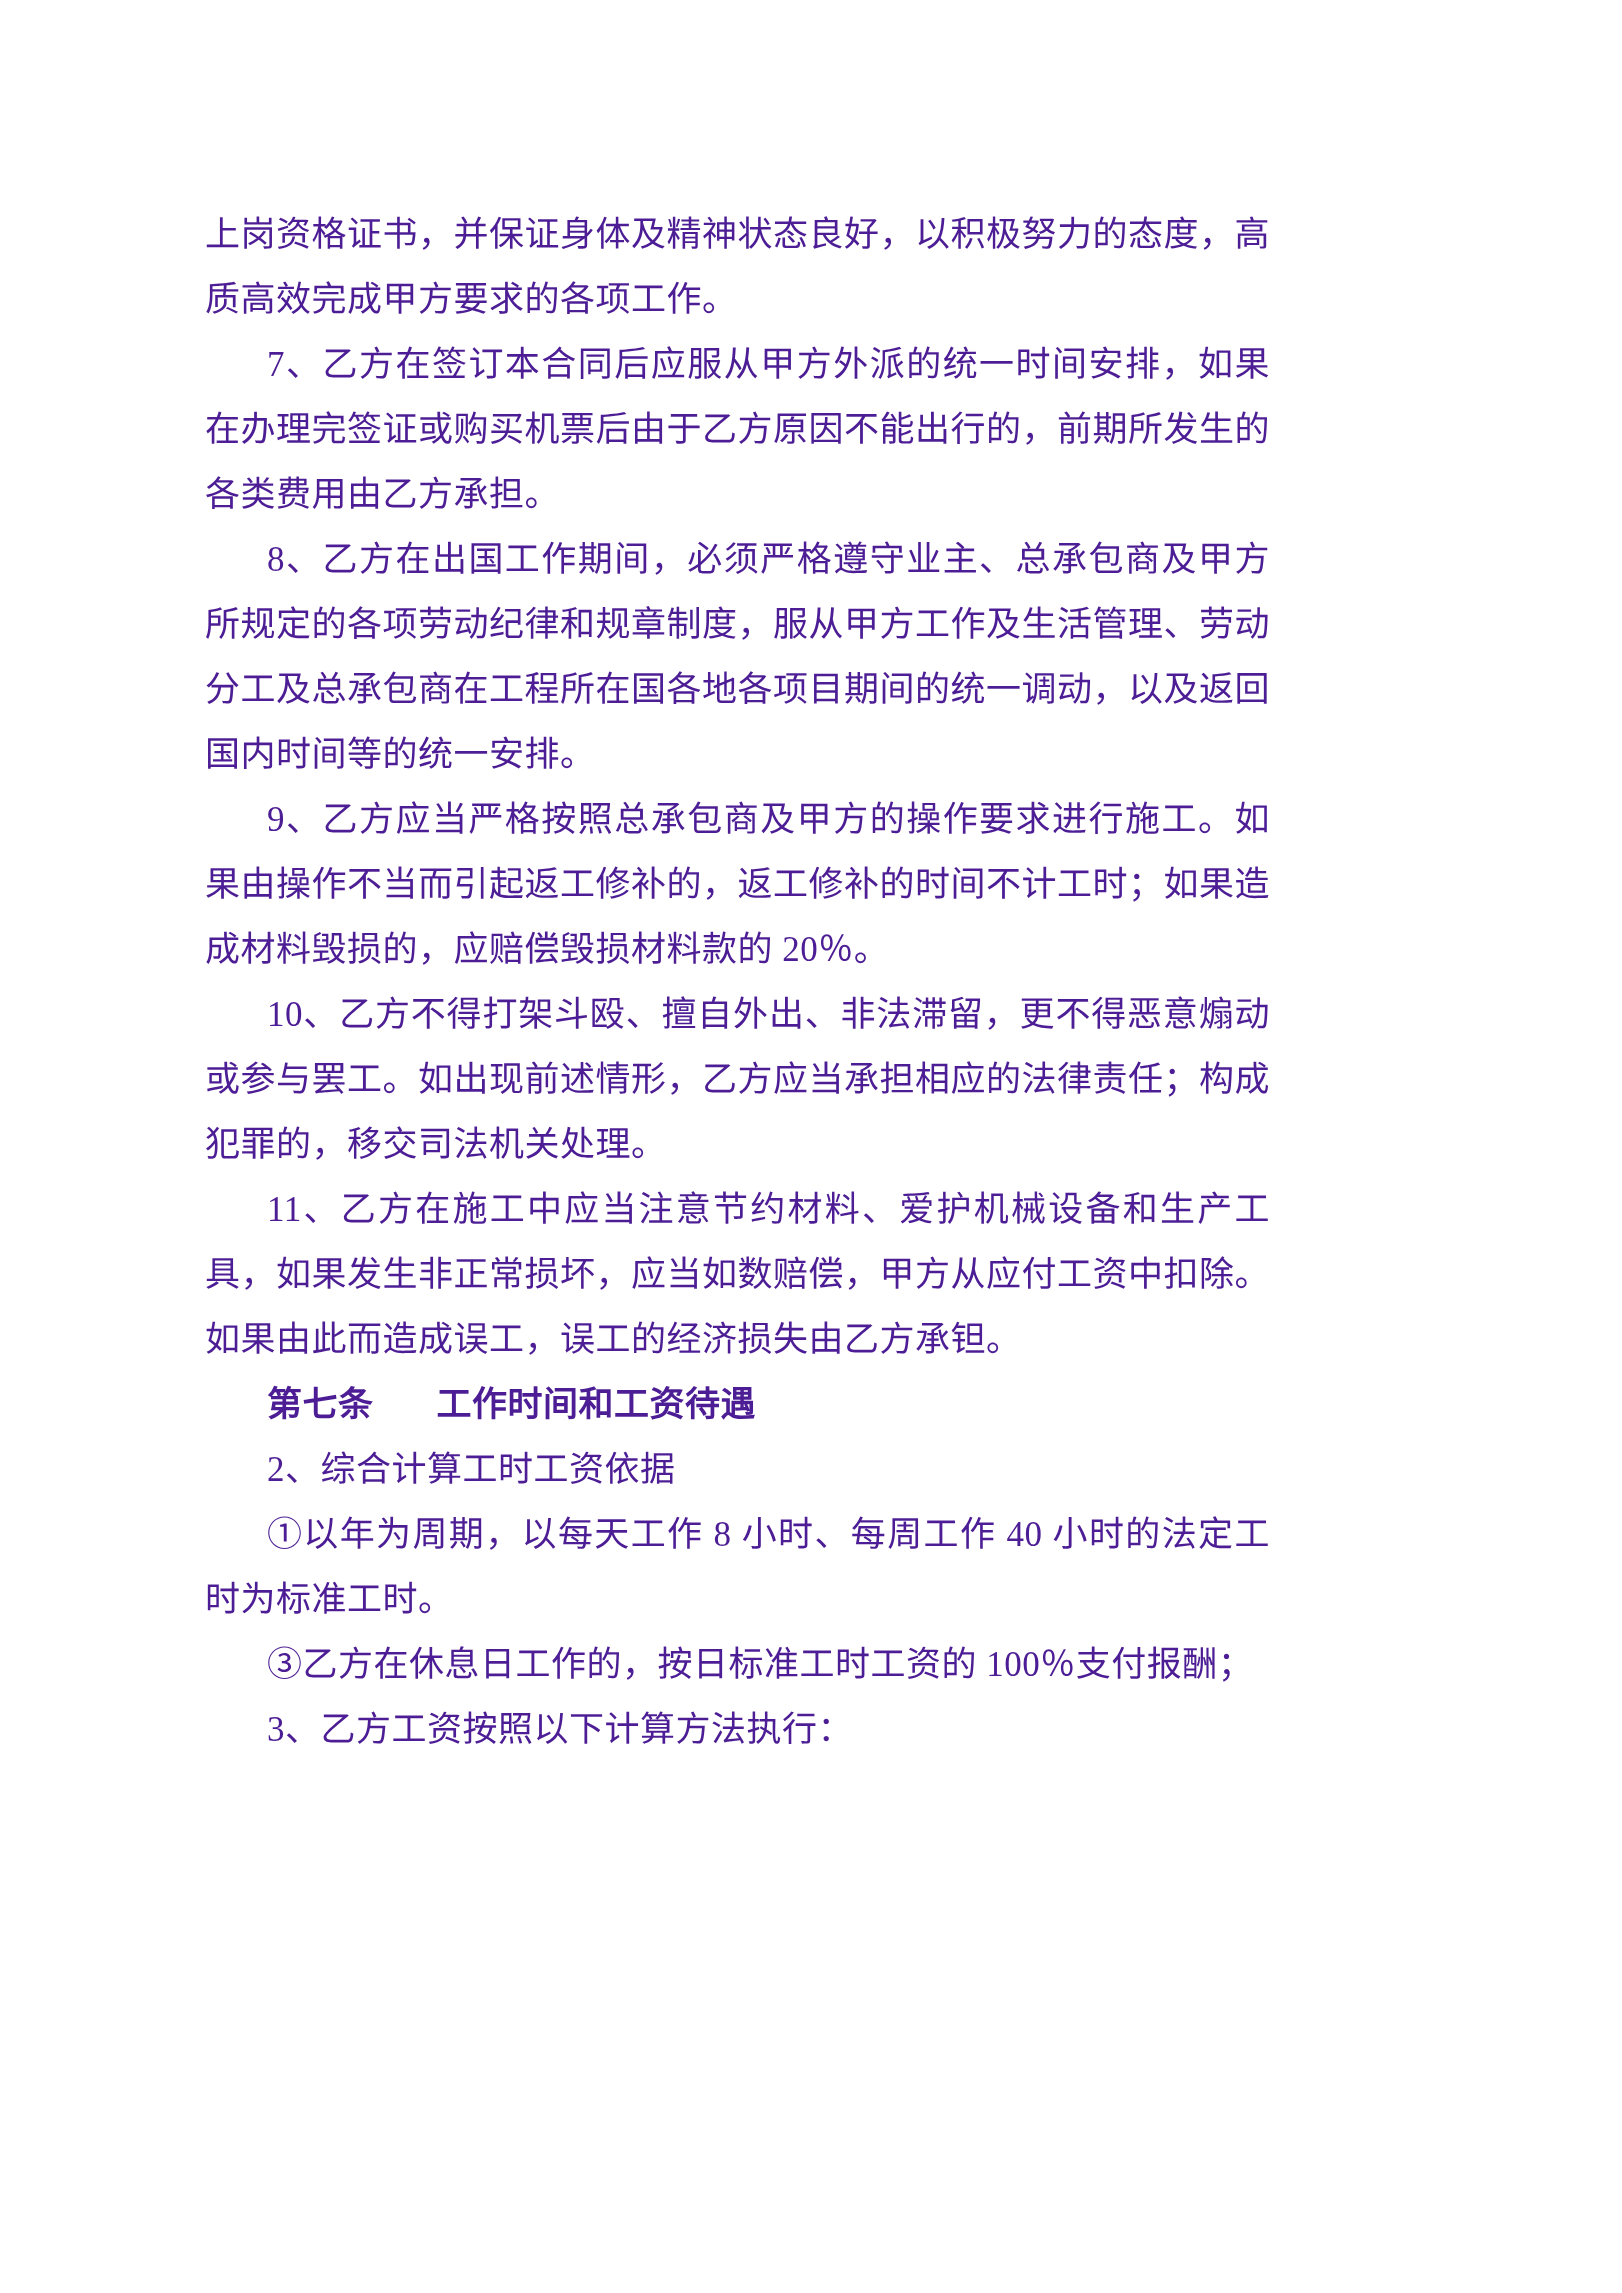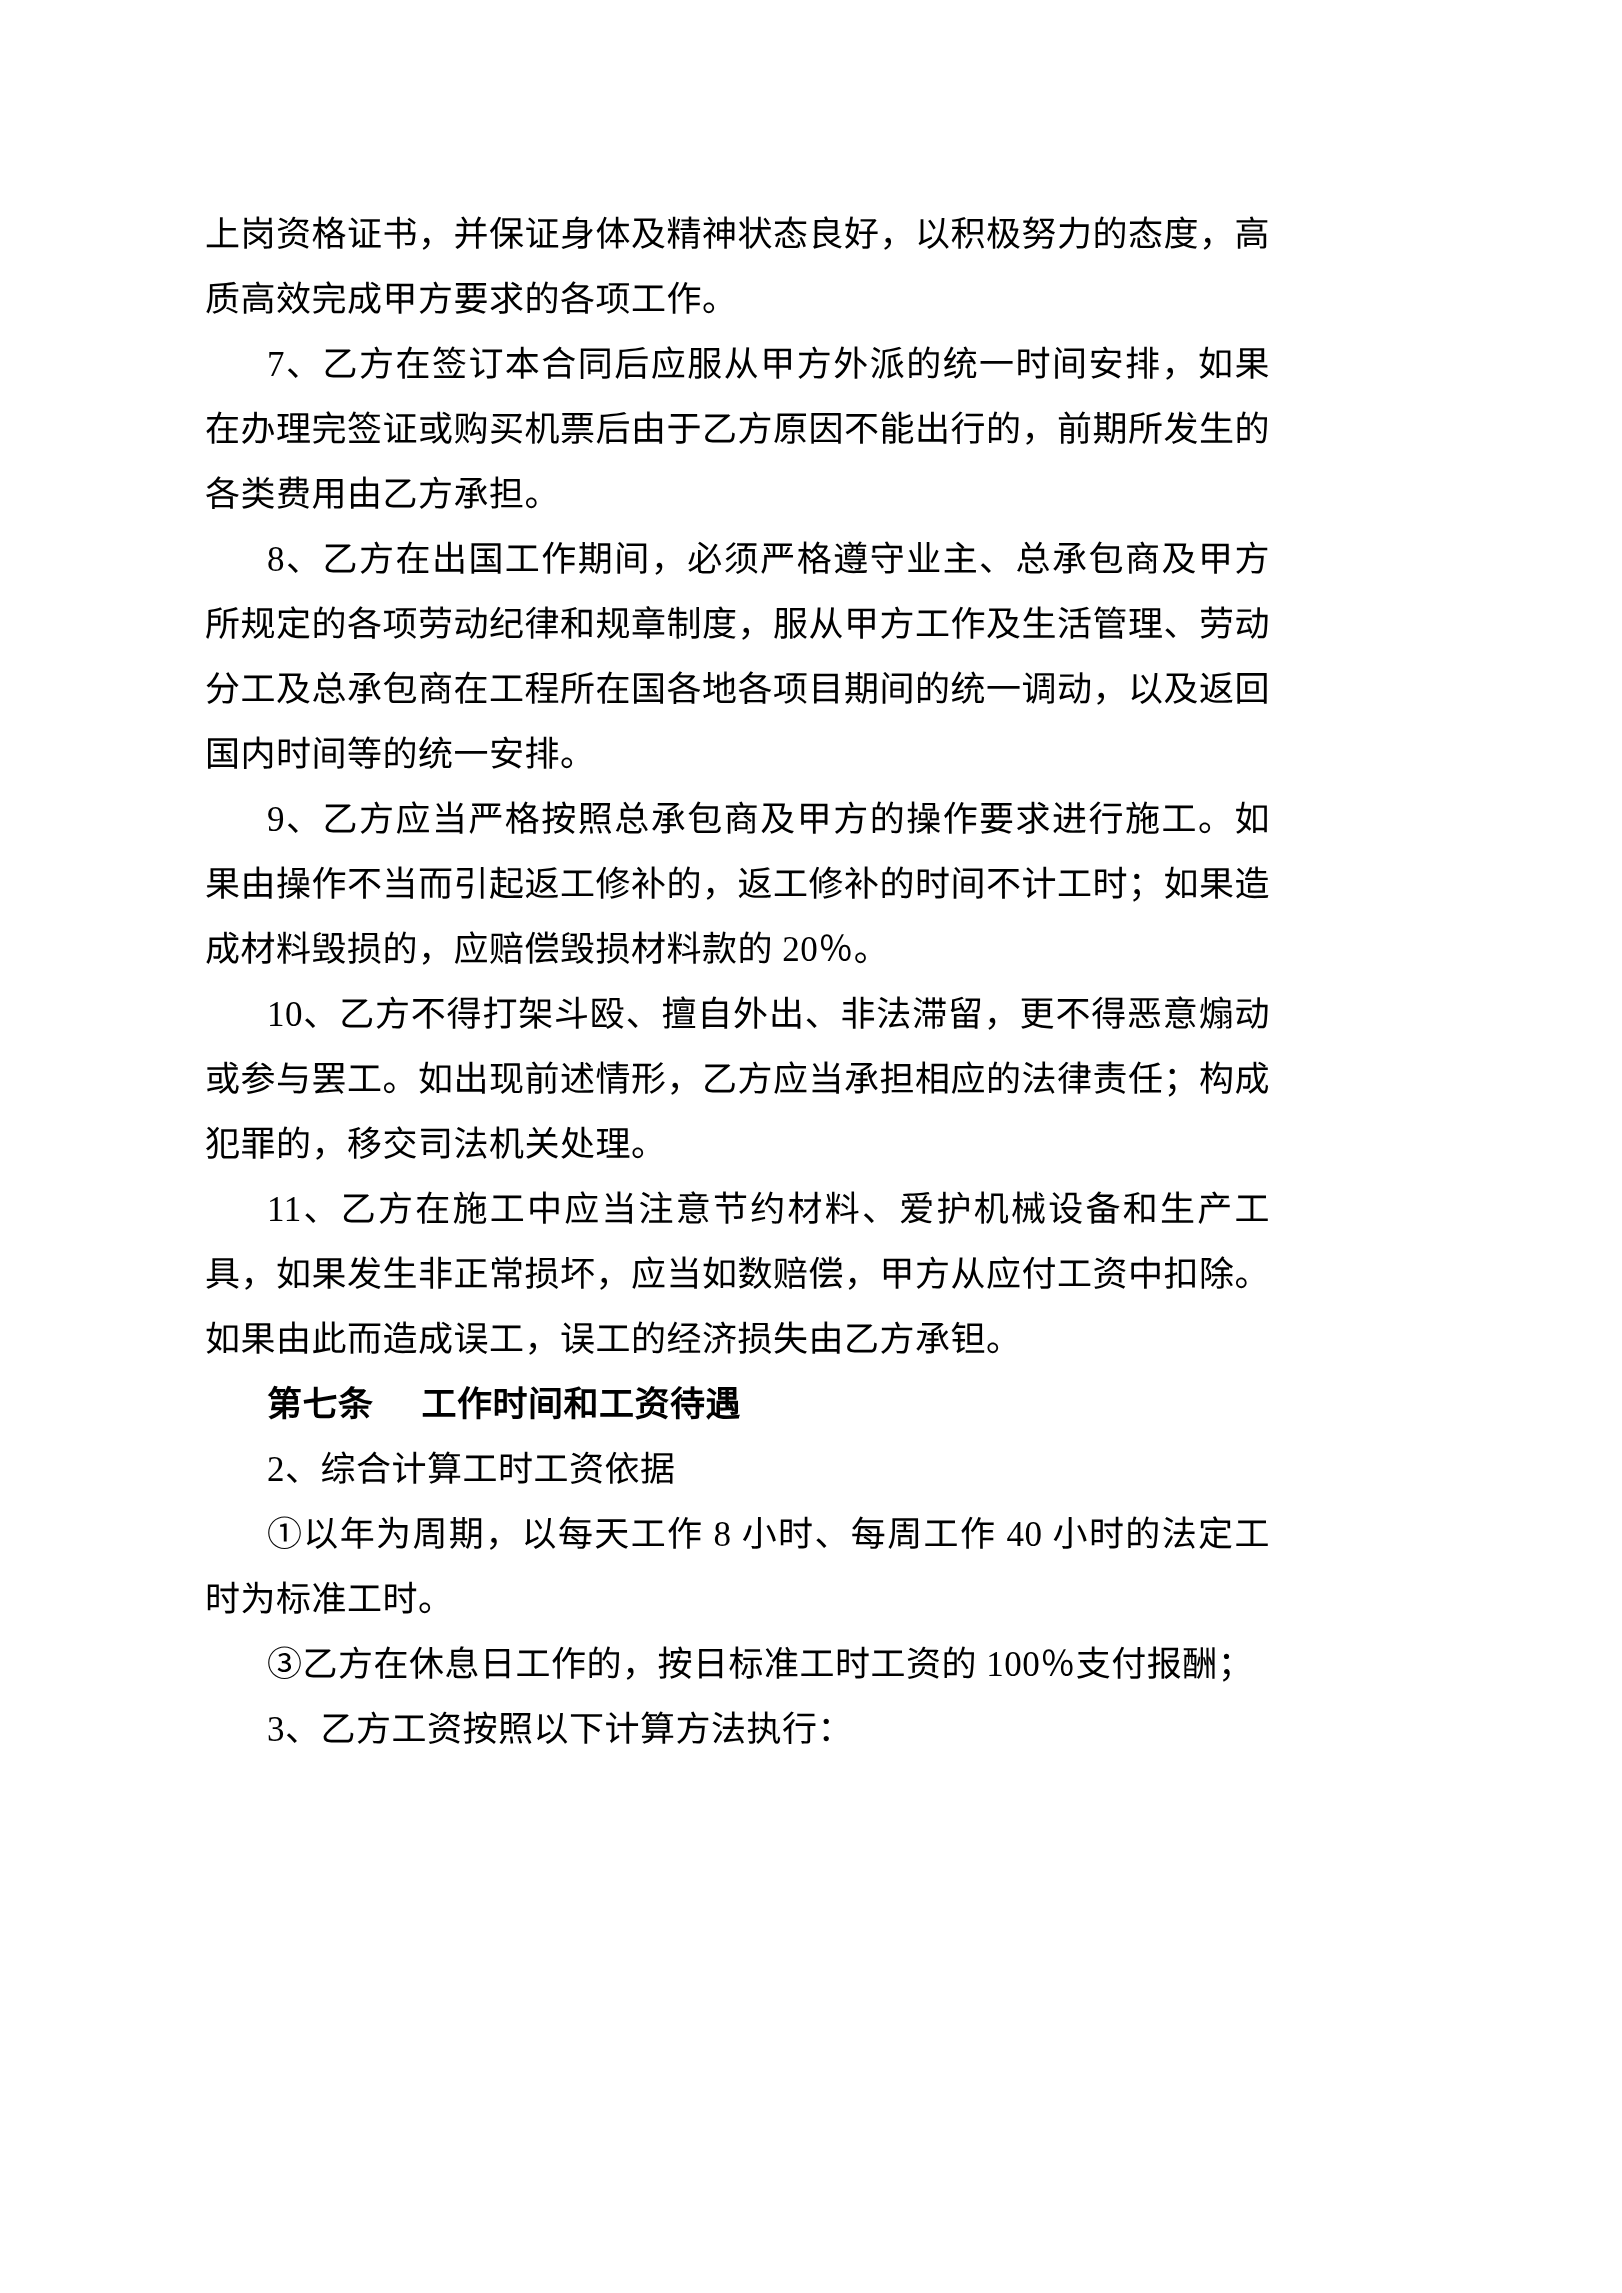--- a/index.html
+++ b/index.html
@@ -8,41 +8,41 @@
     background: #ffffff;
   }
   .page {
     position: relative;
     width: 1438px;
     height: 2294px;
     background: #ffffff;
     box-sizing: border-box;
     padding: 202px 168px 0 205px;
     font-family: "Liberation Serif", "DejaVu Serif", serif;
-    color: #000000;
+    color: #4c1d95;
     overflow: hidden;
   }
   .page p {
     margin: 0;
     font-size: 35px;
     line-height: 65px;
     text-align: justify;
     text-justify: inter-ideograph;
     text-indent: 62px;
     letter-spacing: 0.5px;
   }
   .page p.cont {
     text-indent: 0;
   }
   .page p.heading {
     font-weight: bold;
     text-align: left;
   }
   .heading-title {
-    margin-left: 48px;
+    margin-left: 63px;
   }
 </style>
 </head>
 <body>
 
 <div class="page">
 
   <p class="cont">上岗资格证书，并保证身体及精神状态良好，以积极努力的态度，高质高效完成甲方要求的各项工作。</p>
 
   <p>7、乙方在签订本合同后应服从甲方外派的统一时间安排，如果在办理完签证或购买机票后由于乙方原因不能出行的，前期所发生的各类费用由乙方承担。</p>

